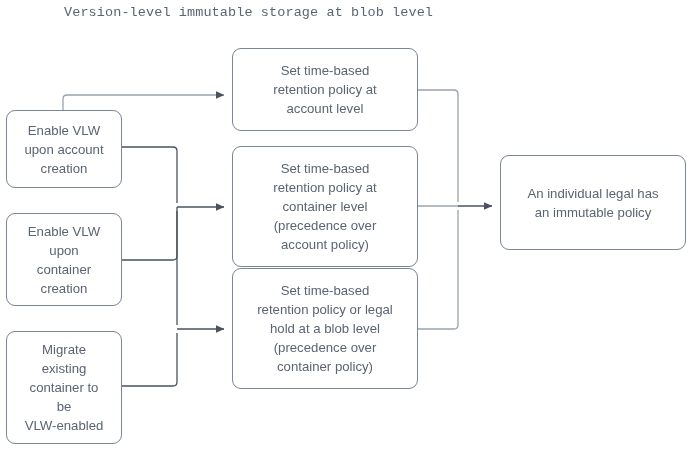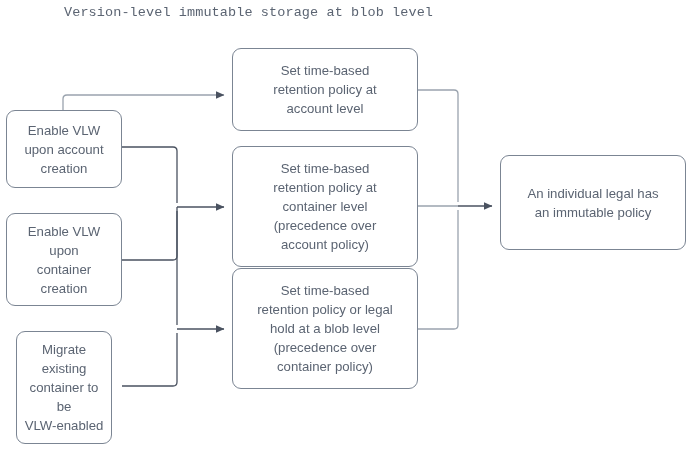--- a/index.html
+++ b/index.html
@@ -95,21 +95,21 @@
 creation</span>
   </div>
 
   <div class="node" style="left:6px; top:213px; width:116px; height:93px;">
     <span class="node-text">Enable VLW
 upon
 container
 creation</span>
   </div>
 
-  <div class="node" style="left:16px; top:331px; width:96px; height:113px;">
+  <div class="node" style="left:6px; top:331px; width:116px; height:113px;">
     <span class="node-text">Migrate
 existing
 container to
 be
 VLW-enabled</span>
   </div>
 
   <div class="node" style="left:232px; top:48px; width:186px; height:83px;">
     <span class="node-text">Set time-based
 retention policy at

